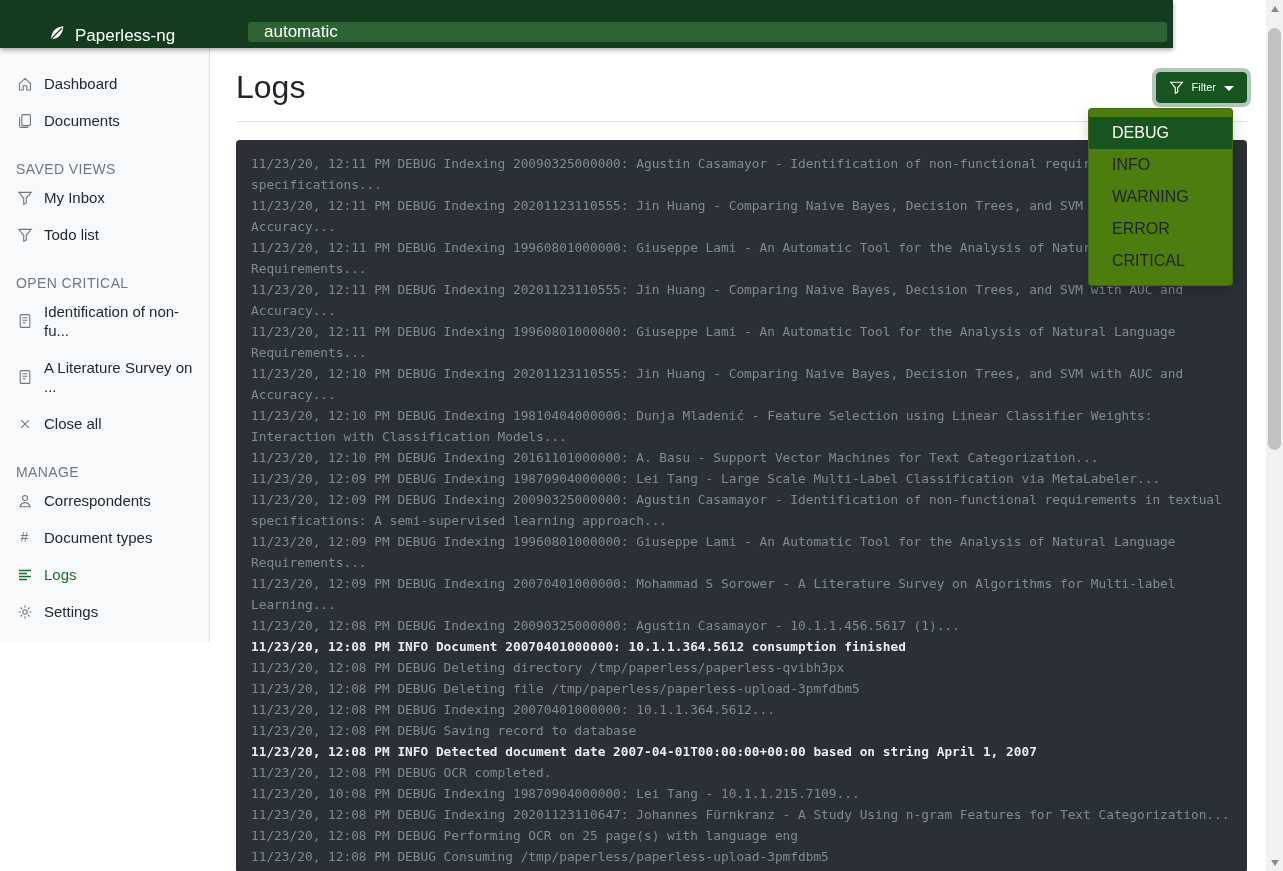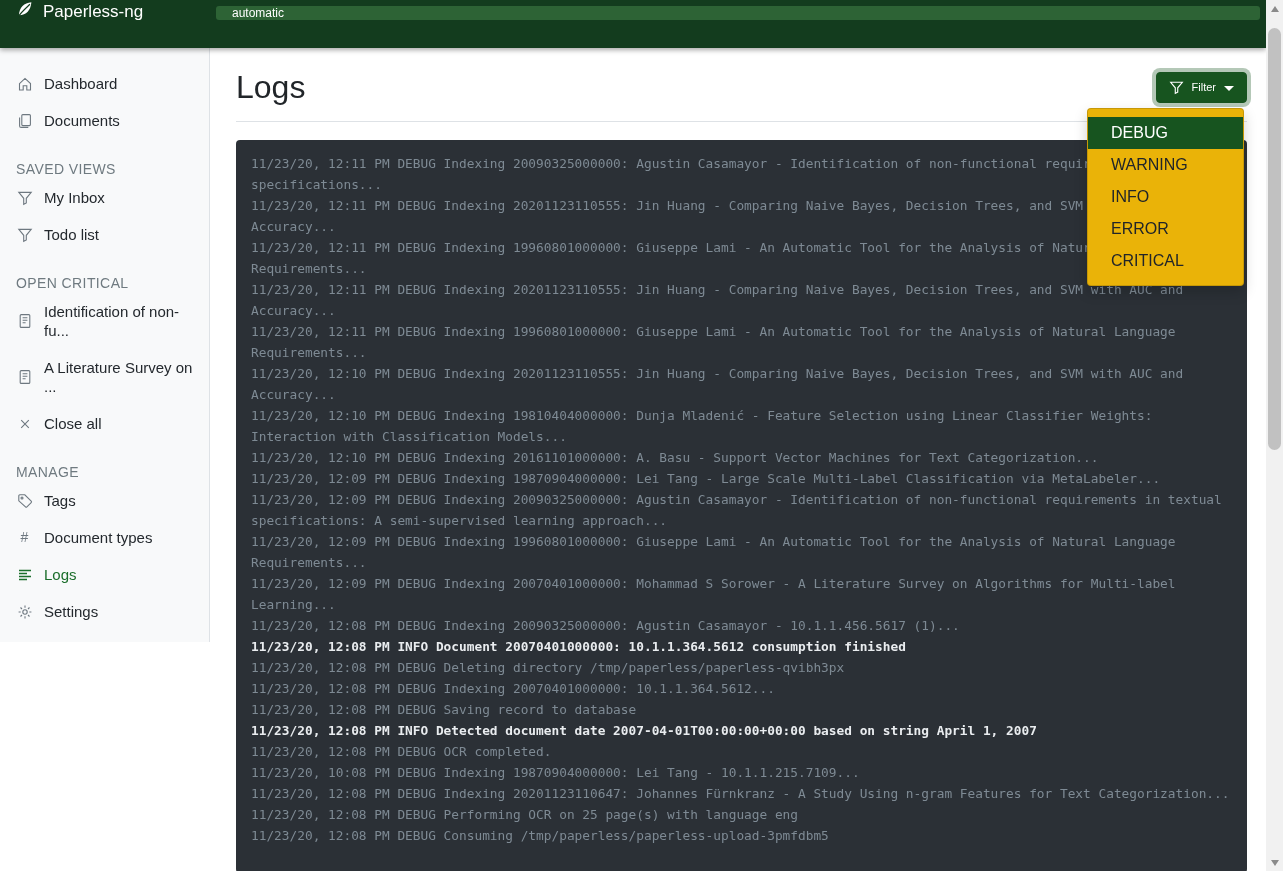--- a/index.html
+++ b/index.html
@@ -1,27 +1,27 @@
 <!DOCTYPE html>
 <html><head>
 <meta charset="utf-8">
 <style>
   * { margin:0; padding:0; box-sizing:border-box; }
   html,body { width:1283px; height:871px; overflow:hidden; background:#fff;
               font-family:"Liberation Sans","DejaVu Sans",sans-serif; }
 
   
-  .topbar { position:fixed; top:0; left:0; width:1266px; height:48px;
-            background:#133c1e; display:flex; align-items:flex-start; z-index:50;
-            box-shadow:0 2px 5px rgba(0,0,0,.35); }
+  .topbar { position:fixed; top:0; left:0; width:1173px; height:48px;
+            background:#133c1e; display:flex; align-items:flex-end; z-index:50;
+            box-shadow:0 2px 5px rgba(0,0,0,.35);padding-left:32px; }
   .brand { width:210px; display:flex; align-items:center; gap:9px;
            padding-left:15px; color:#fff; font-size:17px; cursor:pointer; }
   .search-wrap { flex:1; display:flex; }
   .search-input { flex:1; margin:6px 6px 6px 6px; background:#2d6335; border:none;
-                  border-radius:3px; color:#fff; font-size:12px; padding:0 16px;
+                  border-radius:3px; color:#fff; font-size:17px; padding:0 16px;
                   font-family:"Liberation Sans",sans-serif; outline:none; }
 
   
   .sidebar { position:fixed; top:48px; left:0; width:210px; height:594px;
              background:#f8f9fa; border-right:1px solid #dee2e6; padding-top:17px;
              overflow:hidden; }
   .nav-item { display:flex; align-items:center; gap:11px; padding:9px 16px;
               font-size:15px; color:#24292e; cursor:pointer; line-height:19px; }
   .nav-item .ic { width:17px; height:17px; flex:none; display:flex;
                   align-items:center; justify-content:center; color:#6e7880; }
@@ -42,22 +42,22 @@
 
   .filter-box { position:relative; }
   .filter-btn { display:inline-flex; align-items:center; gap:8px;
                 background:#17541f; color:#fff; border:1px solid #17541f;
                 border-radius:4px; padding:7px 12px; font-size:11px;
                 font-family:"Liberation Sans",sans-serif; cursor:pointer;
                 box-shadow:0 0 0 4px rgba(23,84,31,.32); }
   .caret { width:0; height:0; border-left:5px solid transparent;
            border-right:5px solid transparent; border-top:5px solid #fff;
            margin-top:2px; }
-  .dropdown { position:absolute; top:calc(100% + 5px); right:3px; width:157px;
-              background:#eab308; border:1px solid rgba(0,0,0,.15); border-radius:4px;
+  .dropdown { position:absolute; top:calc(100% + 5px); right:14px; width:145px;
+              background:#4d7c0f; border:1px solid rgba(0,0,0,.15); border-radius:4px;
               padding:8px 0; z-index:60; box-shadow:0 6px 14px rgba(0,0,0,.18); }
   .dd-item { padding:4px 23px; font-size:16px; line-height:24px; color:#212529;
              cursor:pointer; }
   .dd-item.active { background:#17541f; color:#fff; }
 
   
   .log-panel { margin-top:18px; height:733px; background:#2b3036;
                border-radius:4px; padding:13px 15px; overflow:hidden;
                font-family:"DejaVu Sans Mono","Liberation Mono",monospace;
                font-size:12.8px; line-height:21px; }
@@ -157,25 +157,25 @@
         <path d="M4.2 4.2l7.6 7.6M11.8 4.2l-7.6 7.6"></path>
       </svg>
       </span>
     <span>Close all</span>
   </div>
 
   <div class="nav-sec">MANAGE</div>
   <div class="nav-item">
     <span class="ic">
       <svg viewBox="0 0 16 16" fill="none" stroke="currentColor" stroke-width="1.1">
-        <path d="M1.8 7.8V2.8a1 1 0 0 1 1-1h5l6.4 6.4a1 1 0 0 1 0 1.4l-4.3 4.3a1 1 0 0 1-1.4 0z"></path>
-        <circle cx="5" cy="5" r="1"></circle>
-      </svg>
-      </span>
-    <span>Tags</span>
+        <circle cx="8" cy="5" r="2.5"></circle>
+        <path d="M2.9 13.8c.8-2.9 2.8-4.2 5.1-4.2s4.3 1.3 5.1 4.2z"></path>
+      </svg>
+      </span>
+    <span>Correspondents</span>
   </div>
   <div class="nav-item">
     <span class="ic">
         <span class="hash-glyph">#</span>
       </span>
     <span>Document types</span>
   </div>
   <div class="nav-item active">
     <span class="ic">
       <svg viewBox="0 0 16 16" fill="none" stroke="currentColor" stroke-width="1.4">
@@ -244,22 +244,22 @@
         <span style="display:flex">
           <svg width="15" height="15" viewBox="0 0 16 16" fill="none" stroke="#fff" stroke-width="1.2">
             <path d="M1.8 2.4h12.4l-4.9 5.9v4.6l-2.6 1.4V8.3z"></path>
           </svg>
         </span>
         <span>Filter</span>
         <span class="caret"></span>
       </button>
       <div class="dropdown">
         <div class="dd-item active">DEBUG</div>
+        <div class="dd-item">INFO</div>
         <div class="dd-item">WARNING</div>
-        <div class="dd-item">INFO</div>
         <div class="dd-item">ERROR</div>
         <div class="dd-item">CRITICAL</div>
       </div>
     </div>
   </div>
   <hr class="rule">
 
   <div class="log-panel">
     <div class="ll debug">11/23/20, 12:11 PM DEBUG Indexing 20090325000000: Agustin Casamayor - Identification of non-functional requirements in textual specifications...</div>
     <div class="ll debug">11/23/20, 12:11 PM DEBUG Indexing 20201123110555: Jin Huang - Comparing Naive Bayes, Decision Trees, and SVM with AUC and Accuracy...</div>
@@ -269,20 +269,21 @@
     <div class="ll debug">11/23/20, 12:10 PM DEBUG Indexing 20201123110555: Jin Huang - Comparing Naive Bayes, Decision Trees, and SVM with AUC and Accuracy...</div>
     <div class="ll debug">11/23/20, 12:10 PM DEBUG Indexing 19810404000000: Dunja Mladenić - Feature Selection using Linear Classifier Weights: Interaction with Classification Models...</div>
     <div class="ll debug">11/23/20, 12:10 PM DEBUG Indexing 20161101000000: A. Basu - Support Vector Machines for Text Categorization...</div>
     <div class="ll debug">11/23/20, 12:09 PM DEBUG Indexing 19870904000000: Lei Tang - Large Scale Multi-Label Classification via MetaLabeler...</div>
     <div class="ll debug">11/23/20, 12:09 PM DEBUG Indexing 20090325000000: Agustin Casamayor - Identification of non-functional requirements in textual specifications: A semi-supervised learning approach...</div>
     <div class="ll debug">11/23/20, 12:09 PM DEBUG Indexing 19960801000000: Giuseppe Lami - An Automatic Tool for the Analysis of Natural Language Requirements...</div>
     <div class="ll debug">11/23/20, 12:09 PM DEBUG Indexing 20070401000000: Mohammad S Sorower - A Literature Survey on Algorithms for Multi-label Learning...</div>
     <div class="ll debug">11/23/20, 12:08 PM DEBUG Indexing 20090325000000: Agustin Casamayor - 10.1.1.456.5617 (1)...</div>
     <div class="ll info">11/23/20, 12:08 PM INFO Document 20070401000000: 10.1.1.364.5612 consumption finished</div>
     <div class="ll debug">11/23/20, 12:08 PM DEBUG Deleting directory /tmp/paperless/paperless-qvibh3px</div>
+    <div class="ll debug">11/23/20, 12:08 PM DEBUG Deleting file /tmp/paperless/paperless-upload-3pmfdbm5</div>
     <div class="ll debug">11/23/20, 12:08 PM DEBUG Indexing 20070401000000: 10.1.1.364.5612...</div>
     <div class="ll debug">11/23/20, 12:08 PM DEBUG Saving record to database</div>
     <div class="ll info">11/23/20, 12:08 PM INFO Detected document date 2007-04-01T00:00:00+00:00 based on string April 1, 2007</div>
     <div class="ll debug">11/23/20, 12:08 PM DEBUG OCR completed.</div>
     <div class="ll debug">11/23/20, 10:08 PM DEBUG Indexing 19870904000000: Lei Tang - 10.1.1.215.7109...</div>
     <div class="ll debug">11/23/20, 12:08 PM DEBUG Indexing 20201123110647: Johannes Fürnkranz - A Study Using n-gram Features for Text Categorization...</div>
     <div class="ll debug">11/23/20, 12:08 PM DEBUG Performing OCR on 25 page(s) with language eng</div>
     <div class="ll debug">11/23/20, 12:08 PM DEBUG Consuming /tmp/paperless/paperless-upload-3pmfdbm5</div>
   </div>
 </main>

